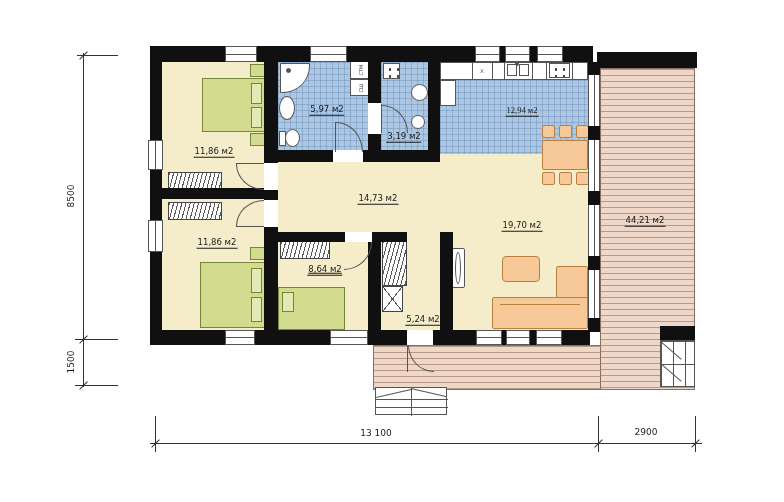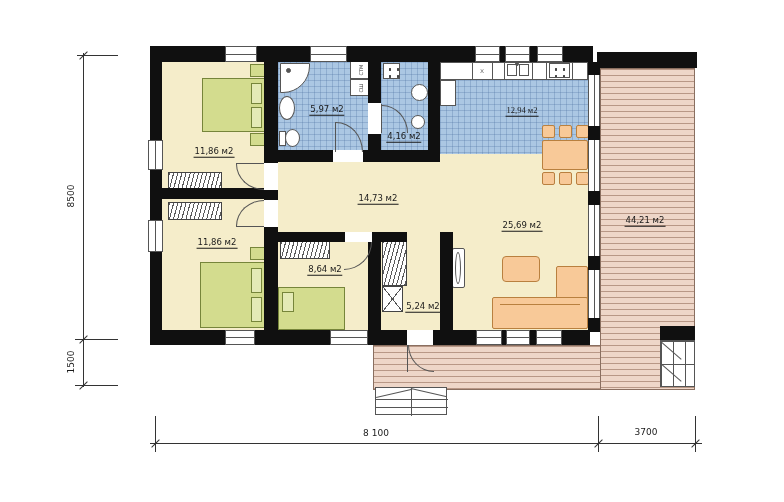--- a/index.html
+++ b/index.html
@@ -192,41 +192,41 @@
     <div class="diag" style="left:0;top:9px;width:37px;transform:rotate(-13deg);"></div>
     <div class="diag" style="left:35px;top:0;width:37px;transform:rotate(13deg);"></div>
     <div class="abs" style="left:0;top:11px;width:72px;height:1px;background:#555;"></div>
     <div class="abs" style="left:0;top:19px;width:72px;height:1px;background:#555;"></div>
     <div class="abs" style="left:35px;top:0;width:1px;height:28px;background:#555;"></div>
   </div>
 
   <div class="rlabel" style="left:214px;top:152px;">11,86 м2</div>
   <div class="rlabel" style="left:217px;top:243px;">11,86 м2</div>
   <div class="rlabel" style="left:327px;top:110px;">5,97 м2</div>
-  <div class="rlabel" style="left:404px;top:137px;">4,16 м2</div>
+  <div class="rlabel" style="left:404px;top:137px;">3,19 м2</div>
   <div class="rlabel" style="left:522px;top:111px;font-family:Liberation Serif, serif;">12,94 м2</div>
   <div class="rlabel" style="left:378px;top:199px;">14,73 м2</div>
-  <div class="rlabel" style="left:325px;top:270px;">8,64 м2</div>
-  <div class="rlabel" style="left:423px;top:307px;">5,24 м2</div>
-  <div class="rlabel" style="left:522px;top:226px;">25,69 м2</div>
+  <div class="rlabel" style="left:325px;top:270px;text-decoration:underline;">8,64 м2</div>
+  <div class="rlabel" style="left:423px;top:320px;">5,24 м2</div>
+  <div class="rlabel" style="left:522px;top:226px;">19,70 м2</div>
   <div class="rlabel" style="left:645px;top:221px;">44,21 м2</div>
 
   <div class="abs dim" style="left:83px;top:53px;width:1px;height:334px;"></div>
   <div class="abs dim" style="left:77px;top:55px;width:41px;height:1px;"></div>
   <div class="abs dim" style="left:75px;top:339px;width:43px;height:1px;"></div>
   <div class="abs dim" style="left:75px;top:385px;width:43px;height:1px;"></div>
   <div class="slash" style="left:78px;top:55px;"></div>
   <div class="slash" style="left:78px;top:339px;"></div>
   <div class="slash" style="left:78px;top:385px;"></div>
   <div class="dlabel rot" style="left:71px;top:196px;">8500</div>
   <div class="dlabel rot" style="left:71px;top:362px;">1500</div>
 
   <div class="abs dim" style="left:150px;top:443px;width:552px;height:1px;"></div>
   <div class="abs dim" style="left:155px;top:416px;width:1px;height:36px;"></div>
   <div class="abs dim" style="left:598px;top:416px;width:1px;height:36px;"></div>
   <div class="abs dim" style="left:695px;top:416px;width:1px;height:36px;"></div>
   <div class="slash" style="left:150px;top:443px;"></div>
   <div class="slash" style="left:593px;top:443px;"></div>
   <div class="slash" style="left:690px;top:443px;"></div>
-  <div class="dlabel" style="left:376px;top:433px;">8 100</div>
-  <div class="dlabel" style="left:646px;top:432px;">3700</div>
+  <div class="dlabel" style="left:376px;top:433px;">13 100</div>
+  <div class="dlabel" style="left:646px;top:432px;">2900</div>
 
 </div>
 
 </body></html>

